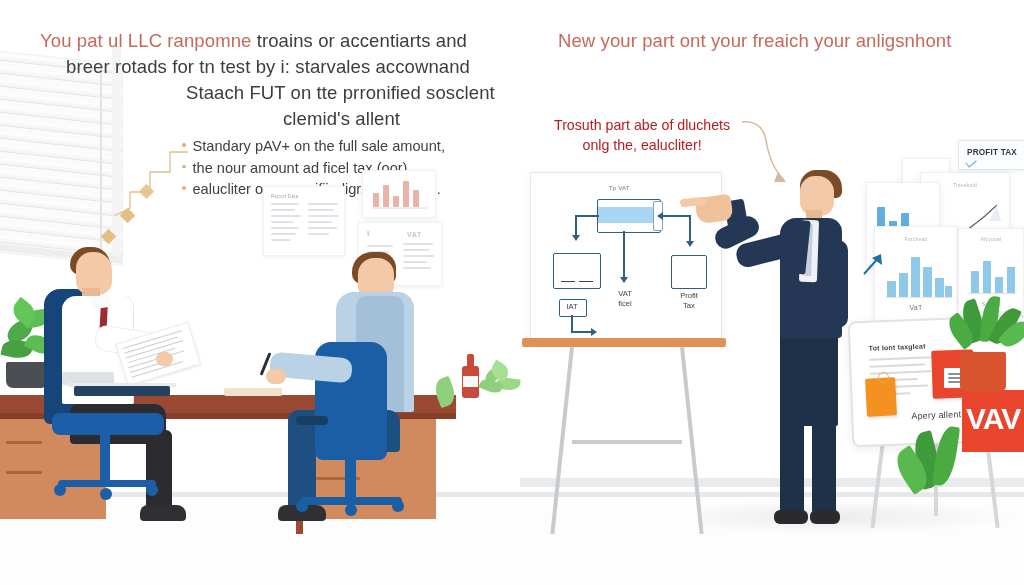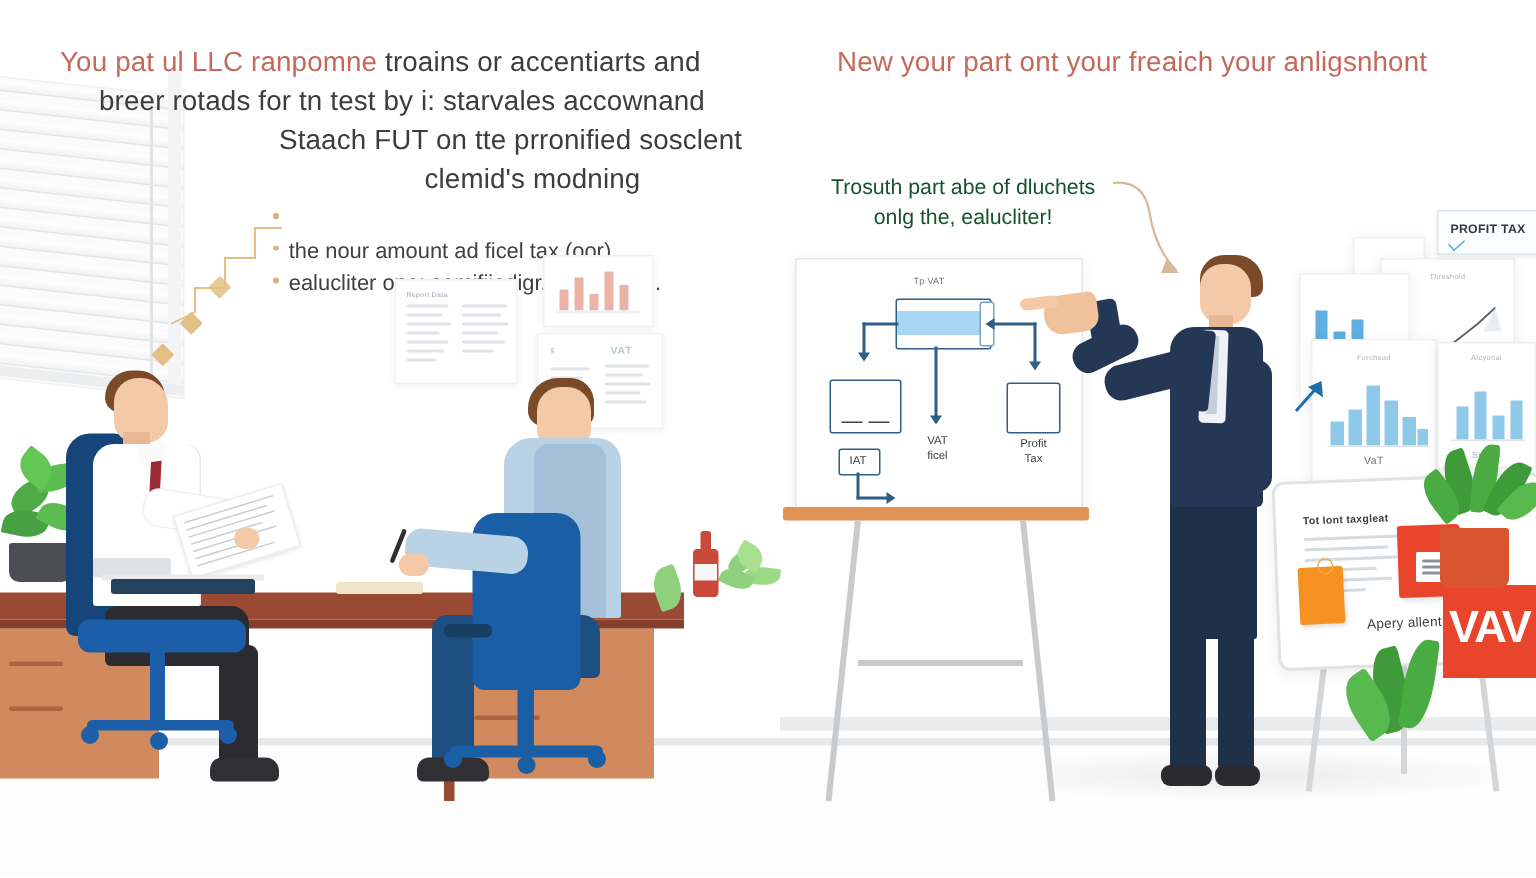--- a/index.html
+++ b/index.html
@@ -67,21 +67,21 @@
   .bullets .row{display:block;}
   .bullets .dot{
     display:inline-block;width:3.5px;height:3.5px;border-radius:50%;
     background:#d9b283;vertical-align:middle;margin-right:7px;
     position:relative;top:-2px;
   }
 
   
   .callout{
     position:absolute;left:554px;top:115px;
-    font-size:14.2px;line-height:20px;color:#14532d;
+    font-size:14.2px;line-height:20px;color:#b91c1c;
     white-space:nowrap;text-align:center;
   }
 
   
   .window{
     position:absolute;left:-6px;top:58px;width:128px;height:200px;
     background:#fbfbfb;
     transform:skewY(6.2deg);
     box-shadow:0 0 0 1px #f0f0f0;
   }
@@ -356,24 +356,24 @@
   </div>
   <div class="winframe-r"></div>
   <div class="winframe-b"></div>
   <div class="blind-cord"></div>
 
   <div class="headline hl-left-1">
     <span class="lead">You pat ul LLC ranpomne</span><span class="rest"> troains or accentiarts and</span>
   </div>
   <div class="headline hl-left-3">Staach FUT on tte prronified sosclent</div>
   <div class="headline hl-left-2">breer rotads for tn test by i: starvales accownand</div>
-  <div class="headline hl-left-4">clemid's modning</div>
+  <div class="headline hl-left-4">clemid's allent</div>
 
   <div class="bullets">
-    <span class="row"><span class="dot"></span></span>
+    <span class="row"><span class="dot"></span><span>Standary pAV+ on the full sale amount,</span></span>
     <span class="row"><span class="dot"></span><span>the nour amount ad ficel tax (oor)</span></span>
     <span class="row"><span class="dot"></span><span>ealucliter one; semifiiedigr. tax margin.</span></span>
   </div>
 
   <svg class="abs" style="left:110px;top:140px;width:80px;height:90px;overflow:visible">
     <path d="M78 12 L60 12 L60 32 L40 32 L40 52 L20 52 L20 68 L4 76" stroke="#e3bf86" stroke-width="1.3" fill="none"></path>
   </svg>
   <div class="diamond" style="left:122px;top:210px;"></div>
   <div class="diamond" style="left:103px;top:231px;"></div>
   <div class="diamond" style="left:141px;top:186px;opacity:.85"></div>

